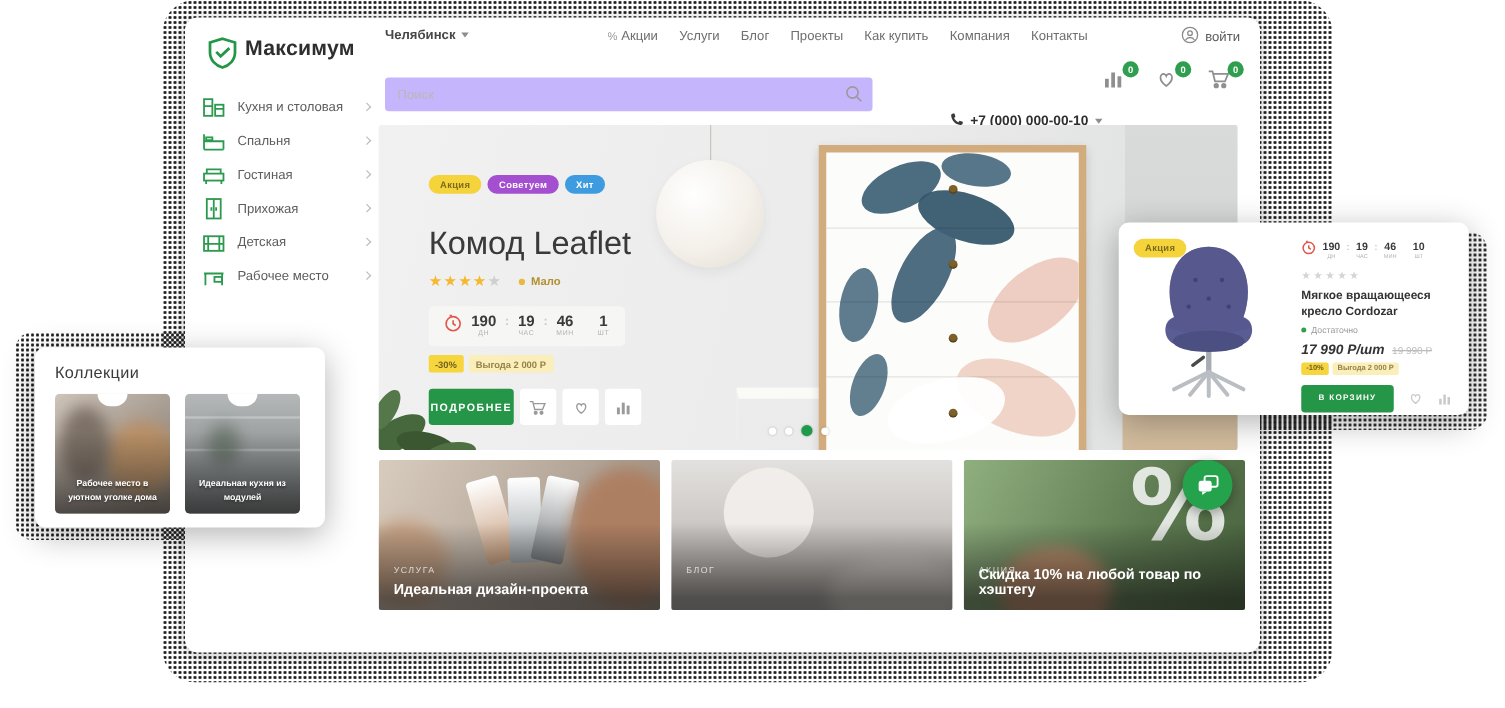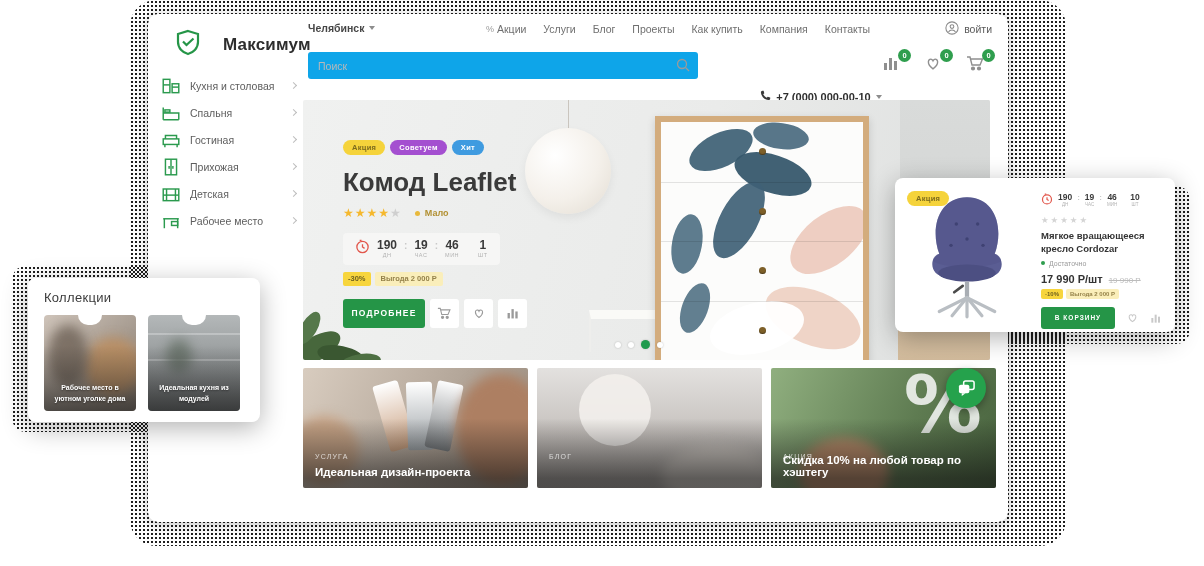--- a/index.html
+++ b/index.html
@@ -9,38 +9,38 @@
   
   .dither { position:absolute; background-image:radial-gradient(circle,#0c0c0c 1.05px,transparent 1.3px); background-size:4px 4px; filter:blur(.5px); opacity:.92; }
   #dither-main { left:130px; top:0; width:936px; height:546px; border-radius:26px; }
   #dither-pcard { left:882px; top:186px; width:308px; height:158px; border-radius:14px; }
   #dither-coll { left:12px; top:266px; width:258px; height:166px; border-radius:14px; }
 
   
   .sheet { position:absolute; left:148px; top:14px; width:860px; height:508px; background:#fff; border-radius:10px; box-shadow:0 2px 12px rgba(0,0,0,.25); }
 
   
-  .logo { position:absolute; left:27px; top:15px; display:flex; align-items:center; gap:22px; }
+  .logo { position:absolute; left:17px; top:15px; display:flex; gap:5px; }
   .logo-text { font-size:17px; font-weight:700; color:#2e2e2e; letter-spacing:.2px; }
   .cats { position:absolute; left:13px; top:58px; width:135px; }
   .cat { display:flex; align-items:center; height:27px; cursor:pointer; position:relative; }
   .cat-ic { width:20px; height:20px; margin-right:9px; flex:0 0 20px; }
   .cat-label { font-size:10.5px; color:#5d5d5d; }
   .chev { position:absolute; right:0; width:5px; height:5px; border-right:1.2px solid #bdbdbd; border-bottom:1.2px solid #bdbdbd; transform:rotate(-45deg); }
 
   
   .city { position:absolute; left:160px; top:8px; font-size:10.5px; color:#474747; font-weight:600; display:flex; align-items:center; gap:5px; cursor:pointer; }
   .caret { width:0; height:0; border-left:3px solid transparent; border-right:3px solid transparent; border-top:4px solid #8d8d8d; }
   .mainnav { position:absolute; left:338px; top:9px; display:flex; gap:17px; }
   .nav-item { font-size:10.5px; color:#6f6f6f; text-decoration:none; display:flex; align-items:center; gap:3px; cursor:pointer; }
   .pct { color:#9a9a9a; font-size:9px; }
   .login { position:absolute; right:16px; top:7px; display:flex; align-items:center; gap:5px; font-size:10.5px; color:#5a5a5a; cursor:pointer; }
 
   
-  .search { position:absolute; left:160px; top:38px; width:390px; height:27px; background:#0ea5e9; border-radius:3px; }
+  .search { position:absolute; left:160px; top:48px; width:390px; height:27px; background:#c4b5fd; border-radius:3px; }
   .search input { width:100%; height:100%; background:transparent; border:none; outline:none; font-size:10.5px; padding:0 30px 0 10px; color:#444; font-family:inherit; }
   .search input::placeholder { color:#b8b8b8; }
   .search-ic { position:absolute; right:8px; top:6px; }
   .phoneblk { position:absolute; left:598px; top:36px; width:150px; text-align:center;margin-top:40px; }
   .phone { display:flex; align-items:center; justify-content:center; gap:5px; font-size:11px; font-weight:700; color:#2e2e2e; cursor:pointer; }
   .callback { display:inline-block; margin-top:3px; font-size:10px; letter-spacing:.8px; color:#2f9e4e; text-transform:uppercase; border-bottom:1px dashed #7fc99a; cursor:pointer; }
   .hicons { position:absolute; right:20px; top:40px; display:flex; gap:20px; }
   .hicon { position:relative; width:22px; height:22px; cursor:pointer; }
   .cnt { position:absolute; top:-5px; right:-7px; width:13px; height:13px; border-radius:50%; background:#2f9e4e; color:#fff; font-size:7.5px; font-weight:700; display:flex; align-items:center; justify-content:center; }
 
@@ -56,40 +56,40 @@
   .knob { position:absolute; left:50%; width:7px; height:7px; margin-left:-3px; border-radius:50%; background:#7e6029; z-index:3; box-shadow:inset 0 -1px 1px rgba(0,0,0,.4); }
   .leaves { position:absolute; inset:0; }
   .console { position:absolute; left:286px; bottom:8px; width:76px; height:42px; border-top:9px solid #fafaf7; border-left:2px solid #eeeeec; border-right:2px solid #eeeeec; z-index:1; }
   .plant { position:absolute; left:-8px; bottom:-10px; z-index:4; }
   .hero-content { position:absolute; left:40px; top:40px; z-index:5; }
   .badges { display:flex; gap:5px; }
   .pill { font-size:7.5px; padding:3px 9px; border-radius:9px; color:#fff; font-weight:700; letter-spacing:.3px; }
   .pill.yellow { background:#f5d33b; color:#7c6b1d; }
   .pill.purple { background:#a44fd0; }
   .pill.blue { background:#3f9be0; }
-  .htitle { margin-top:12px; font-size:26px; color:#3a3a3a; font-weight:700; }
+  .htitle { margin-top:24px; font-size:26px; color:#3a3a3a; font-weight:400; }
   .hrating { margin-top:8px; display:flex; align-items:center; }
   .stars-f { color:#f5b82e; font-size:12px; letter-spacing:1px; }
   .stars-e { color:#cfcfcf; font-size:12px; }
   .dot-stock { width:5px; height:5px; border-radius:50%; background:#e8b93c; margin:0 5px 0 14px; }
   .stock-label { font-size:9px; color:#b29032; font-weight:600; }
   .timerbox { margin-top:13px; display:inline-flex; align-items:center; gap:7px; background:#f6f6f5; border-radius:4px; padding:6px 12px; }
   .tcol { display:flex; flex-direction:column; align-items:center; line-height:1; }
   .tnum { font-size:12px; font-weight:700; color:#3a3a3a; }
   .tunit { font-size:5.5px; color:#b3b3b3; margin-top:2px; text-transform:uppercase; letter-spacing:.5px; }
   .tsep { font-size:10px; color:#c9c9c9; font-weight:700; margin-top:-7px; }
   .tqty { margin-left:12px; }
   .pricerow { margin-top:13px; display:flex; align-items:baseline; gap:12px; }
   .price { font-size:19px; font-weight:800; color:#343434; }
   .oldprice { font-size:11px; color:#b9b9b9; text-decoration:line-through; }
   .benefitrow { margin-top:7px; display:flex; gap:4px; }
   .disc { background:#f7d53d; color:#6f6120; font-size:7.5px; font-weight:700; padding:2.5px 5px; border-radius:2px; }
   .benefit { background:#faeeba; color:#95824a; font-size:7.5px; font-weight:600; padding:2.5px 6px; border-radius:2px; }
   .btnrow { margin-top:13px; display:flex; gap:5px; align-items:center; }
-  .greenbtn { background:#259547; color:#fff; font-size:8.5px; font-weight:700; letter-spacing:1.2px; border:none; border-radius:3px; width:82px; height:29px; cursor:pointer; font-family:inherit; }
+  .greenbtn { background:#259547; color:#fff; font-size:8.5px; font-weight:700; letter-spacing:1.2px; border:none; border-radius:3px; width:68px; height:29px; cursor:pointer; font-family:inherit; }
   .sqbtn { width:29px; height:29px; background:#fff; border:none; border-radius:3px; display:flex; align-items:center; justify-content:center; cursor:pointer; }
   .dots { position:absolute; left:312px; bottom:11px; display:flex; gap:7px; align-items:center; z-index:6; }
   .dotn { width:6px; height:6px; background:#fff; border-radius:50%; box-shadow:0 0 2px rgba(0,0,0,.25); cursor:pointer; }
   .dotn.active { width:9px; height:9px; background:#1f9a4d; }
 
   
   .promos { position:absolute; left:155px; top:354px; display:flex; gap:9px; }
   .promo { width:225px; height:120px; border-radius:2px; overflow:hidden; position:relative; cursor:pointer; }
   .pimg { position:absolute; inset:0; }
   .pimg-1 { background:linear-gradient(115deg,#d8ccbf 0%,#bcafa2 45%,#978a7d 100%); }
@@ -118,21 +118,21 @@
   .minitimer { display:flex; align-items:center; gap:5px; }
   .mt-num { font-size:8.5px; font-weight:700; color:#3a3a3a; }
   .mt-unit { font-size:4.5px; color:#b3b3b3; margin-top:1px; text-transform:uppercase; }
   .mt-sep { font-size:8px; color:#c9c9c9; font-weight:700; margin-top:-5px; }
   .pc-stars { color:#d4d4d4; font-size:8.5px; letter-spacing:2px; margin-top:6px; }
   .pc-title { font-size:9.5px; font-weight:700; color:#333; margin-top:5px; line-height:1.35; cursor:pointer; }
   .pc-stock { display:flex; align-items:center; gap:4px; margin-top:4px; }
   .gdot { width:4px; height:4px; border-radius:50%; background:#2f9e4e; }
   .pc-stock-label { font-size:7px; color:#9a9a9a; }
   .pc-pricerow { margin-top:6px; display:flex; gap:6px; align-items:baseline; }
-  .pc-price { font-size:11px; font-weight:800; color:#333; }
+  .pc-price { font-size:11px; font-weight:800; color:#333;font-style:italic; }
   .pc-old { font-size:8px; color:#bcbcbc; text-decoration:line-through; }
   .pc-benefit { margin-top:4px; display:flex; gap:3px; }
   .pc-benefit .disc { font-size:6px; padding:2px 4px; }
   .pc-benefit .benefit { font-size:6px; padding:2px 4px; }
   .pc-btns { margin-top:8px; display:flex; gap:11px; align-items:center; }
   .pc-cart { background:#259547; color:#fff; font-size:6.5px; font-weight:700; letter-spacing:1px; width:74px; height:22px; border:none; border-radius:3px; cursor:pointer; font-family:inherit; }
   .iconbtn { background:none; border:none; cursor:pointer; display:flex; align-items:center; }
 
   
   .coll { position:absolute; left:28px; top:278px; width:232px; height:144px; background:#fff; border-radius:8px; z-index:25; box-shadow:0 6px 26px rgba(0,0,0,.3); padding:12px 16px; }

